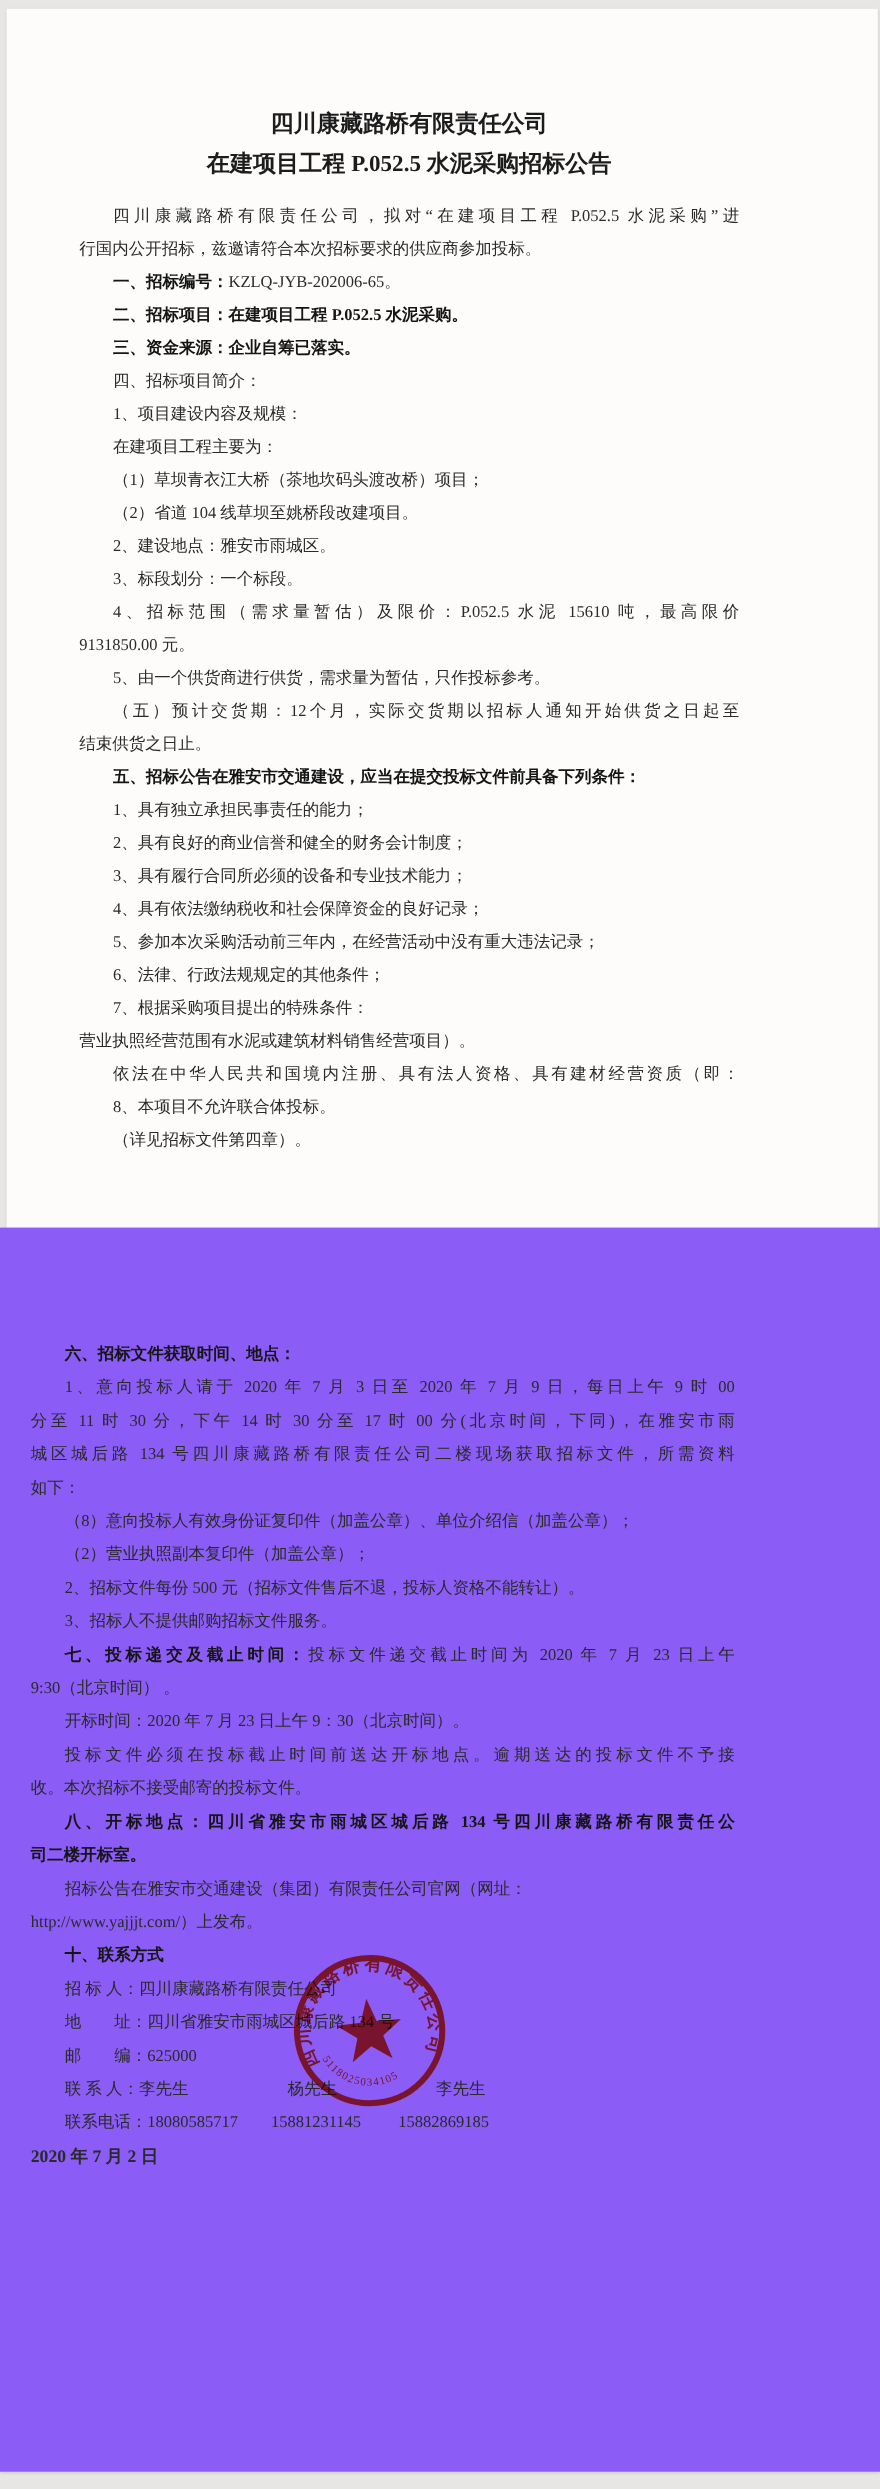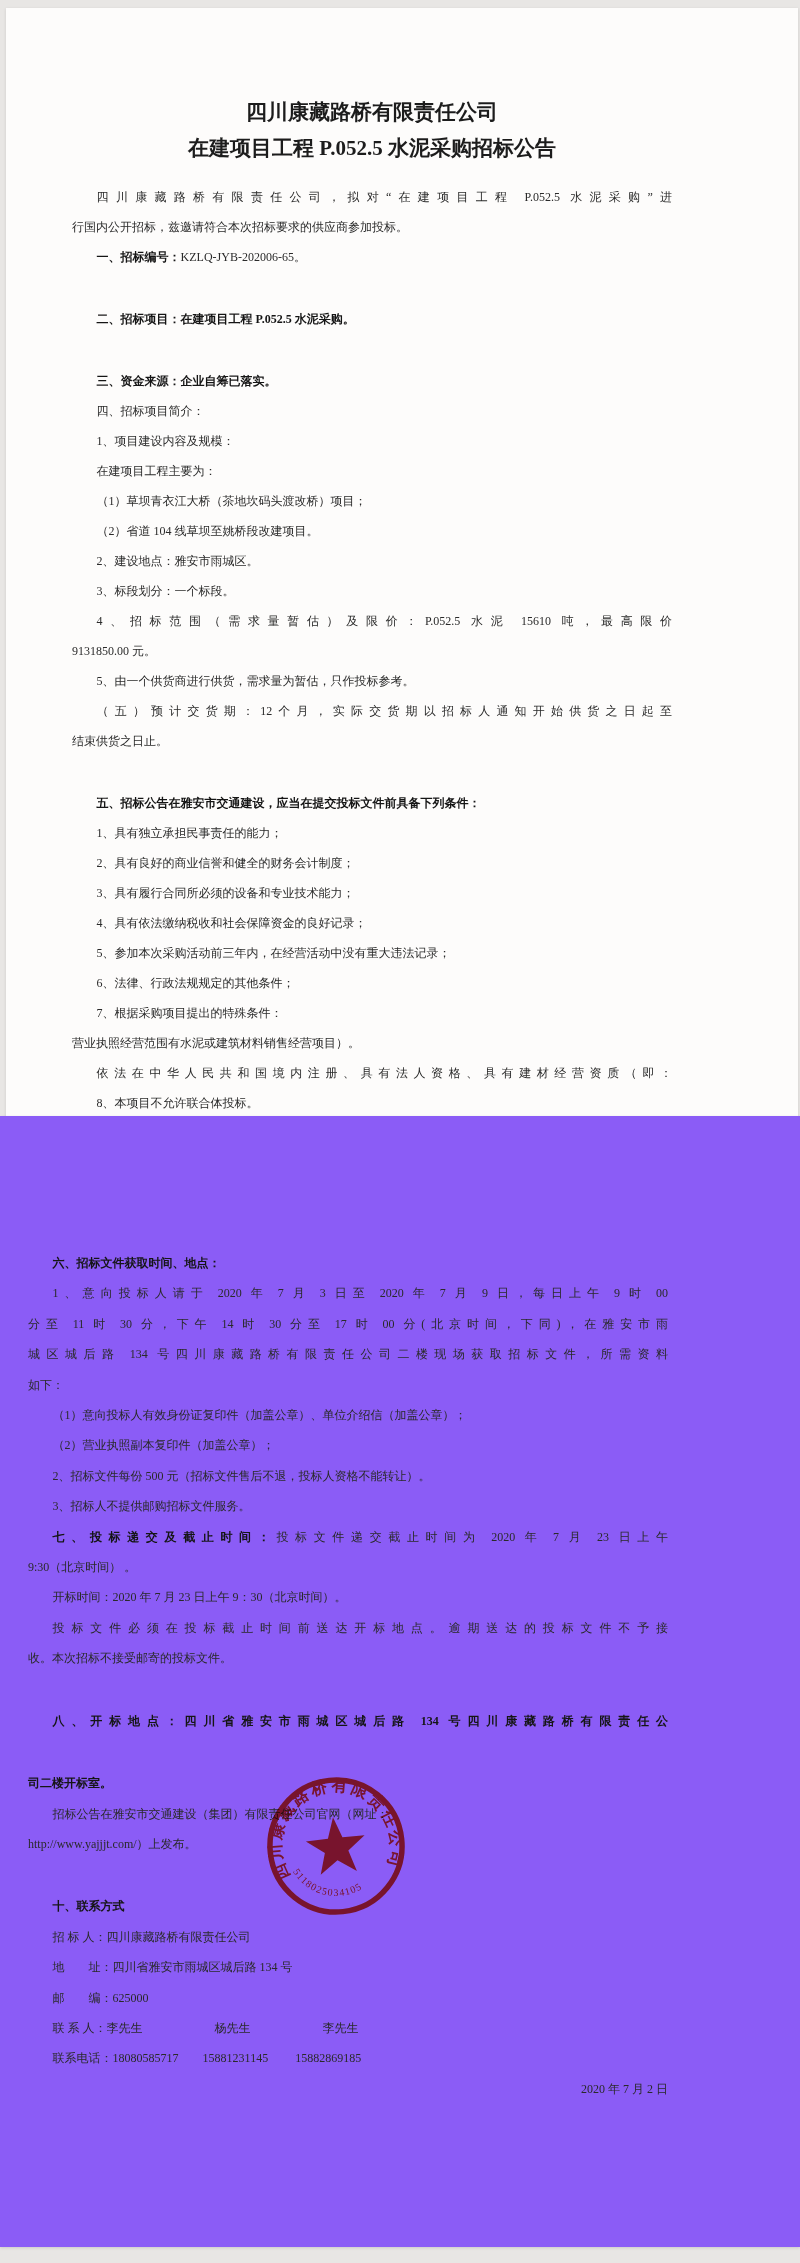--- a/index.html
+++ b/index.html
@@ -31,37 +31,38 @@
     text-align:center;
     font-weight:bold;
     font-size:21px;
     line-height:36px;
     color:#1c1c1c;
     white-space:pre-wrap;
   }
   .lines{margin-top:16px;}
   .page2 .lines{margin-top:0;}
   .line{
-    font-size:12px;
+    font-size:15px;
     line-height:30px;
     min-height:30px;
     white-space:pre-wrap;
     text-align:justify;
     color:#2a2a2a;
   }
   .page2 .line{line-height:30.4px;min-height:30.4px;}
   .line.ind{text-indent:2.05em;}
   .line.fill{text-align-last:justify;}
-  .line .bold, .line.bold{font-weight:bold;color:#151515;margin-top:32px;}
+  .line .bold, .line.bold{font-weight:bold;color:#151515;}
   .dateline{
-    font-size:12px;
+    font-size:16px;
     line-height:30px;
-    text-align:right;
+    text-align:left;
     color:#2a2a2a;
     white-space:pre-wrap;
+    font-weight:bold;
   }
   .seal{
     position:absolute;
     left:261px;top:655px;
     width:150px;height:150px;
     mix-blend-mode:multiply;
     opacity:.92;
     transform:rotate(-6deg);
     pointer-events:none;
   }
@@ -113,21 +114,21 @@
       </div>
   </div>
 
   <div class="page page2">
     <div class="lines" id="p2lines">
         <div class="line ind bold">六、招标文件获取时间、地点：</div>
         <div class="line ind fill">1、意向投标人请于 2020 年 7 月 3 日至 2020 年 7 月 9 日，每日上午 9 时 00</div>
         <div class="line fill">分至 11 时 30 分，下午 14 时 30 分至 17 时 00 分(北京时间，下同)，在雅安市雨</div>
         <div class="line fill">城区城后路 134 号四川康藏路桥有限责任公司二楼现场获取招标文件，所需资料</div>
         <div class="line">如下：</div>
-        <div class="line ind">（1）意向投标人有效身份证复印件（加盖公章）、单位介绍信（加盖公章）；</div>
+        <div class="line ind">（8）意向投标人有效身份证复印件（加盖公章）、单位介绍信（加盖公章）；</div>
         <div class="line ind">（2）营业执照副本复印件（加盖公章）；</div>
         <div class="line ind">2、招标文件每份 500 元（招标文件售后不退，投标人资格不能转让）。</div>
         <div class="line ind">3、招标人不提供邮购招标文件服务。</div>
         <div class="line ind fill"><span class="bold">七、投标递交及截止时间：</span><span>投标文件递交截止时间为 2020 年 7 月 23 日上午</span></div>
         <div class="line">9:30（北京时间） 。</div>
         <div class="line ind">开标时间：2020 年 7 月 23 日上午 9：30（北京时间）。</div>
         <div class="line ind fill">投标文件必须在投标截止时间前送达开标地点。逾期送达的投标文件不予接</div>
         <div class="line">收。本次招标不接受邮寄的投标文件。</div>
         <div class="line ind bold fill">八、开标地点：四川省雅安市雨城区城后路 134 号四川康藏路桥有限责任公</div>
         <div class="line bold">司二楼开标室。</div>

